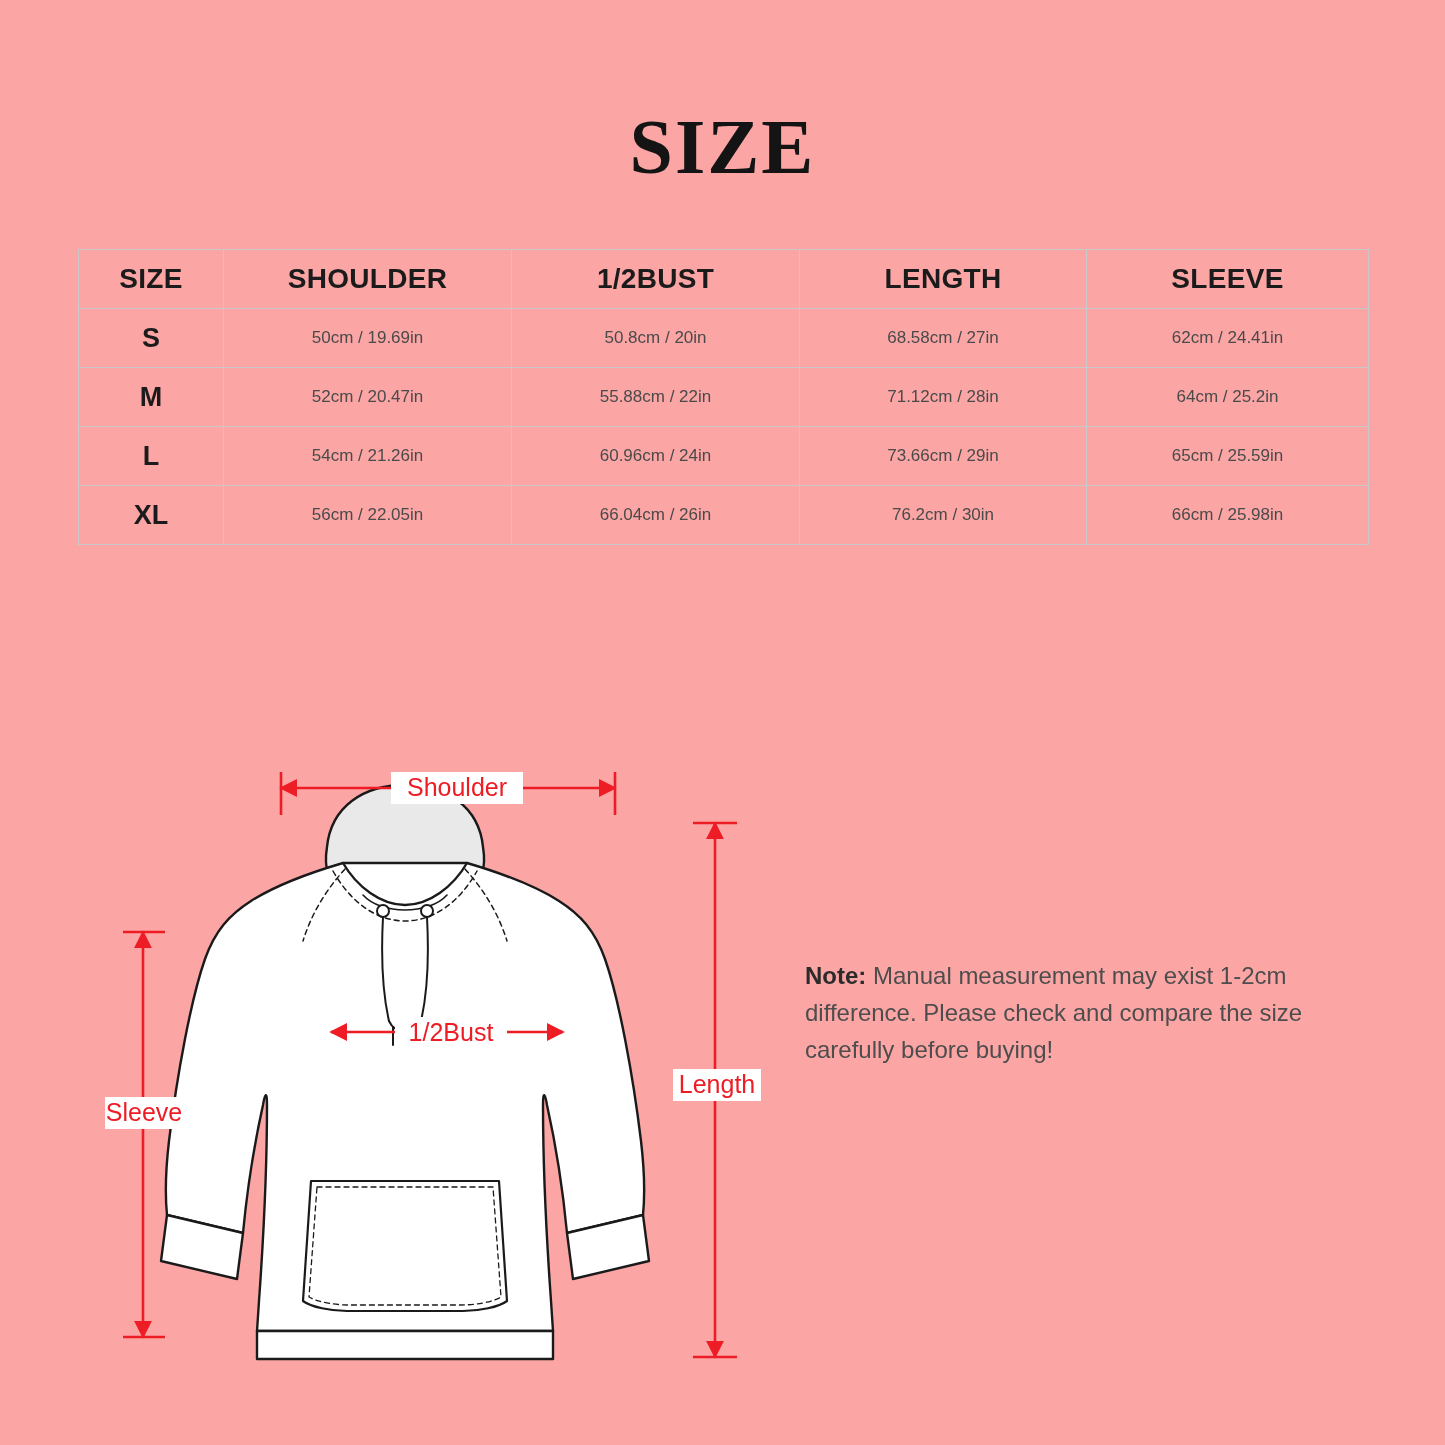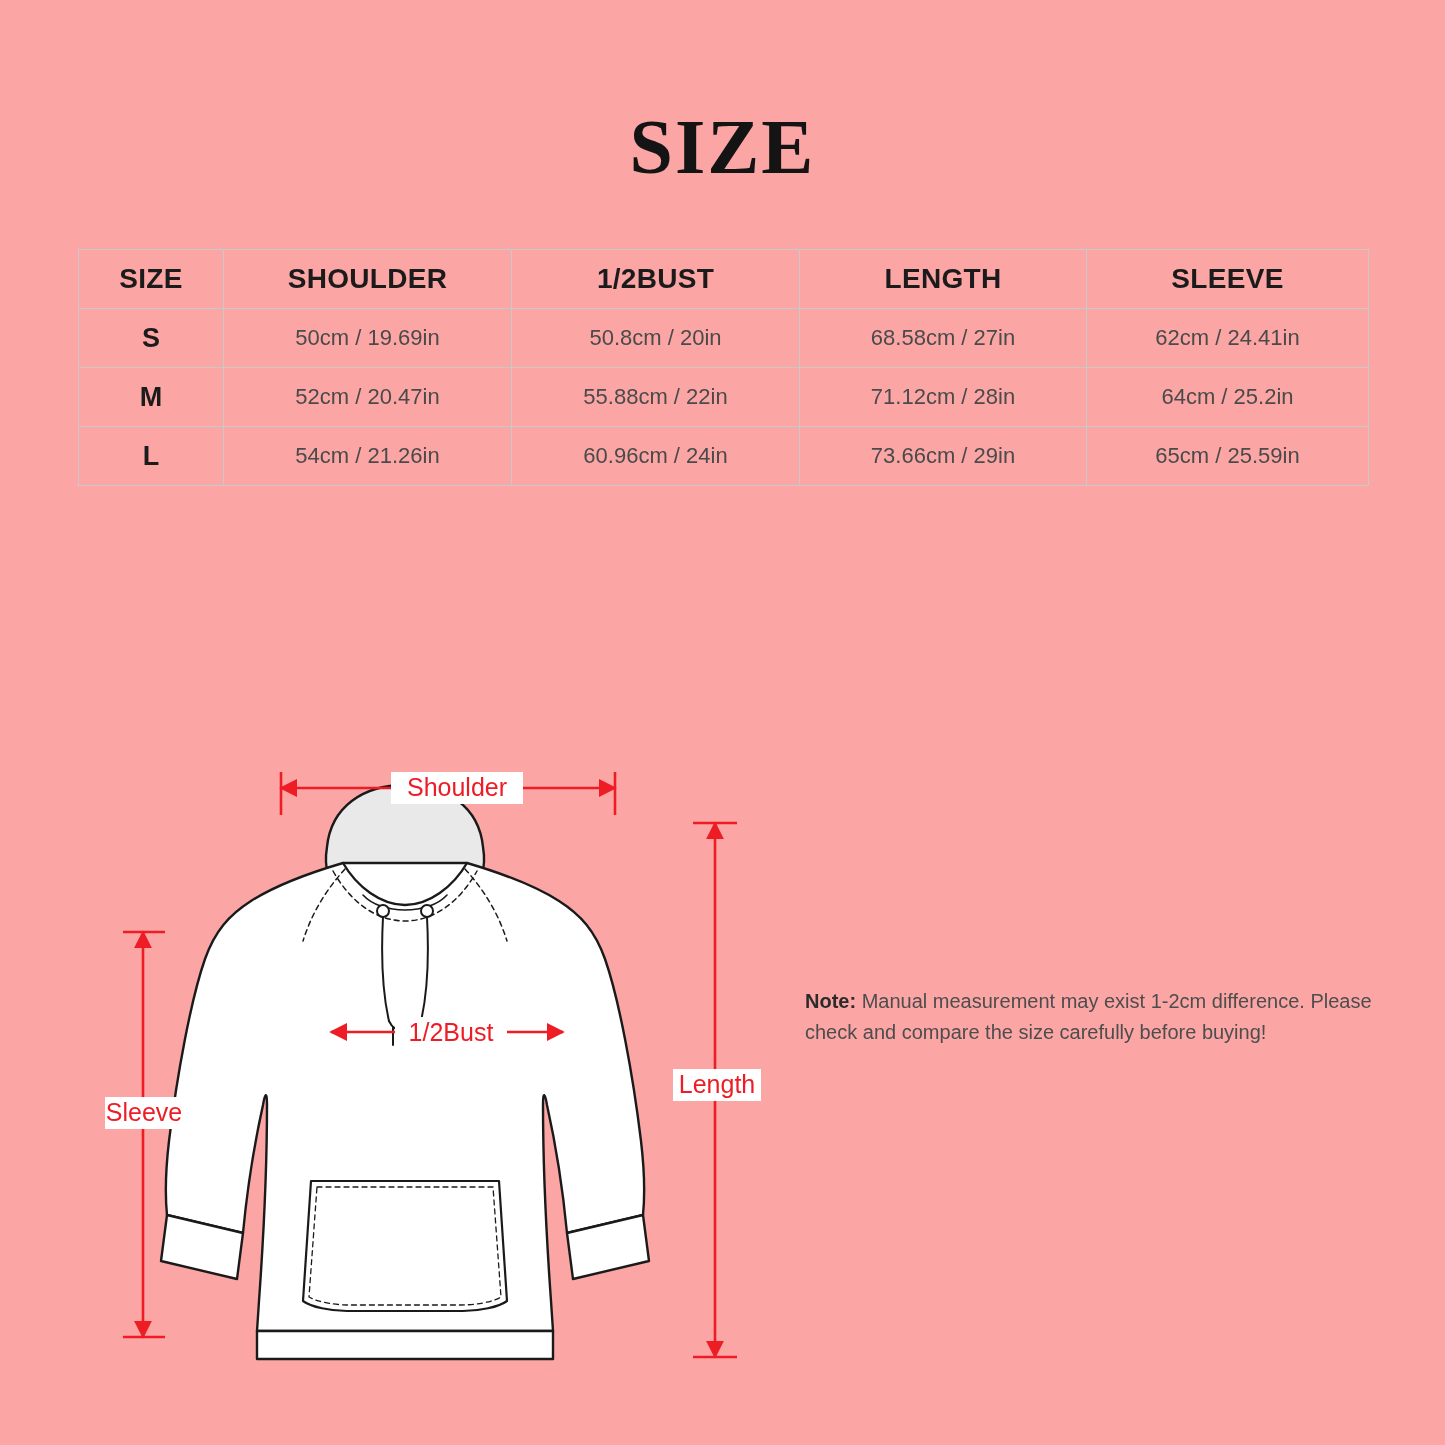--- a/index.html
+++ b/index.html
@@ -55,21 +55,21 @@
     font-weight: 700;
     color: #1b1b1b;
     letter-spacing: 0.3px;
   }
   table.size-table td.sz {
     font-size: 27px;
     font-weight: 700;
     color: #1b1b1b;
   }
   table.size-table td.val {
-    font-size: 22px;
+    font-size: 17px;
     font-weight: 400;
     color: #4a4a4a;
   }
   col.c1 { width: 145px; }
   col.c2 { width: 288px; }
   col.c3 { width: 288px; }
   col.c4 { width: 287px; }
   col.c5 { width: 282px; }
 
   
@@ -79,23 +79,23 @@
     top: 745px;
     width: 680px;
     height: 620px;
   }
   .diagram svg { display: block; }
 
   
   .note {
     position: absolute;
     left: 805px;
-    top: 986px;
+    top: 957px;
     width: 570px;
-    font-size: 20px;
+    font-size: 24px;
     line-height: 1.55;
     color: #4d4d4d;
   }
   .note b {
     color: #2b2b2b;
     font-weight: 700;
   }
 </style>
 </head>
 <body>
@@ -136,20 +136,27 @@
           <td class="val">55.88cm / 22in</td>
           <td class="val">71.12cm / 28in</td>
           <td class="val">64cm / 25.2in</td>
         </tr>
         <tr>
           <td class="sz">L</td>
           <td class="val">54cm / 21.26in</td>
           <td class="val">60.96cm / 24in</td>
           <td class="val">73.66cm / 29in</td>
           <td class="val">65cm / 25.59in</td>
+        </tr>
+        <tr>
+          <td class="sz">XL</td>
+          <td class="val">56cm / 22.05in</td>
+          <td class="val">66.04cm / 26in</td>
+          <td class="val">76.2cm / 30in</td>
+          <td class="val">66cm / 25.98in</td>
         </tr>
       </tbody>
     </table>
   </div>
 
   <div class="diagram">
     <svg width="680" height="620" viewBox="0 0 680 620" xmlns="http://www.w3.org/2000/svg">
       <defs>
         <marker id="arrR" viewBox="0 0 10 10" refX="9" refY="5" markerWidth="7" markerHeight="7" orient="auto">
           <path d="M0,0 L10,5 L0,10 z" fill="#ee1c25"></path>

